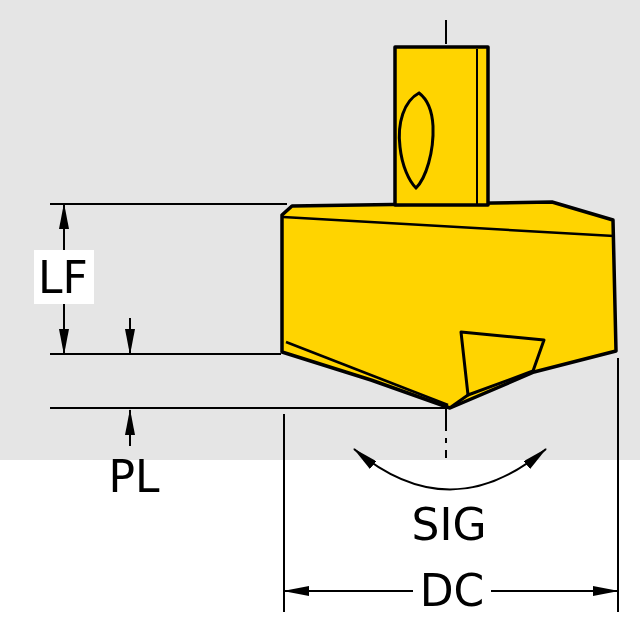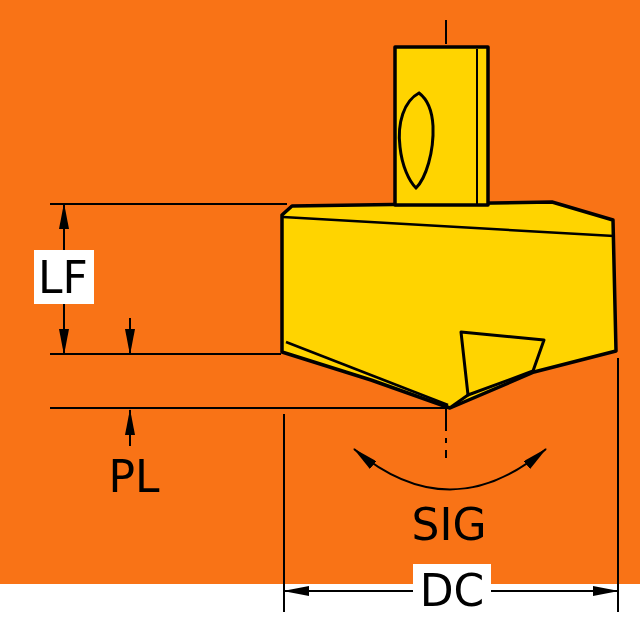--- a/index.html
+++ b/index.html
@@ -5,23 +5,23 @@
   html, body {
     margin: 0;
     padding: 0;
     width: 640px;
     height: 640px;
     background: #ffffff;
     overflow: hidden;
   }
   .canvas {
     width: 640px;
-    height: 584px;
+    height: 460px;
     position: relative;
-    background: #f97316;
+    background: #e5e5e5;
   }
   svg text {
     font-family: "DejaVu Sans", "Liberation Sans", sans-serif;
     font-size: 44px;
     fill: #000000;
   }
 </style>
 </head>
 <body>
 

